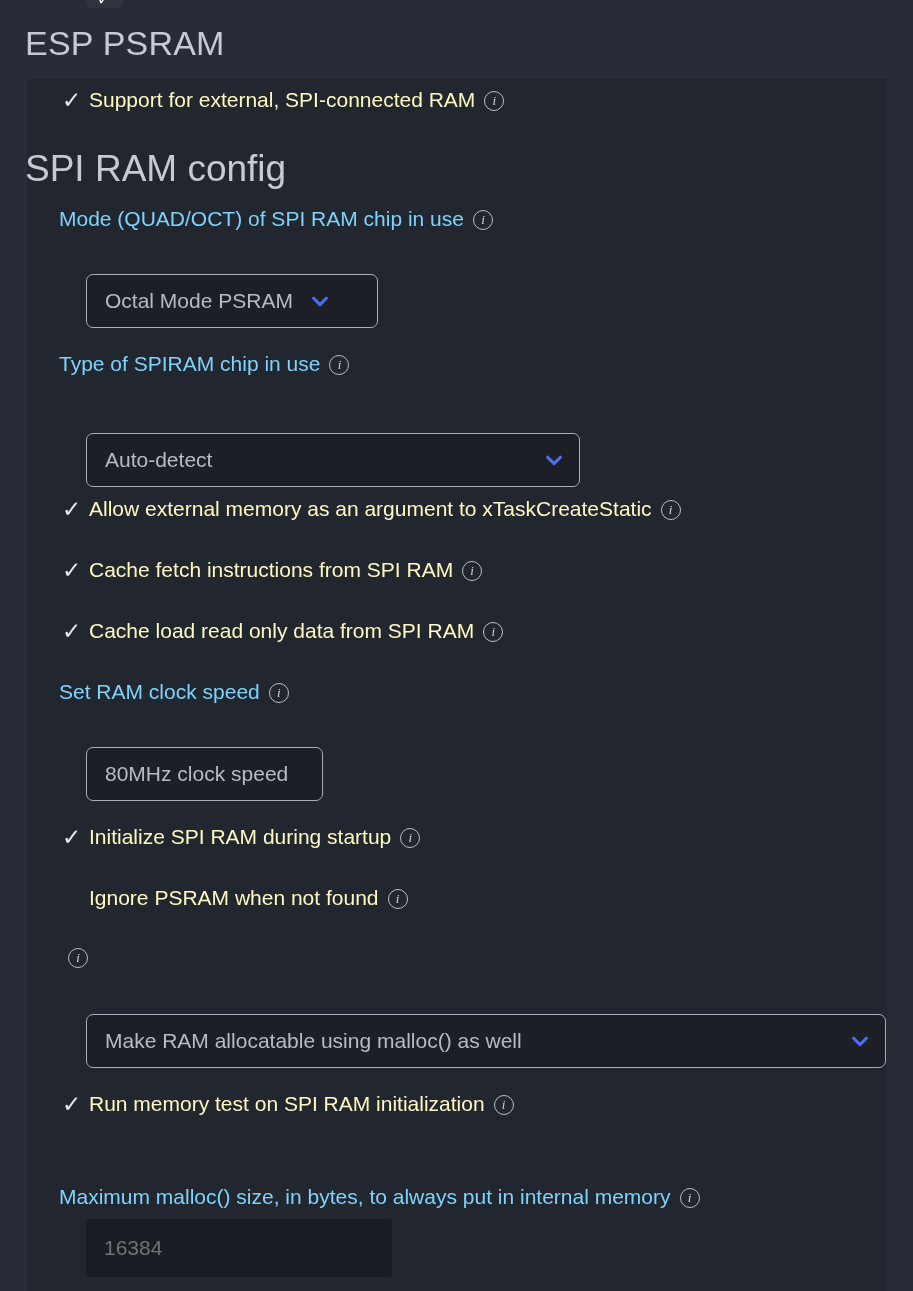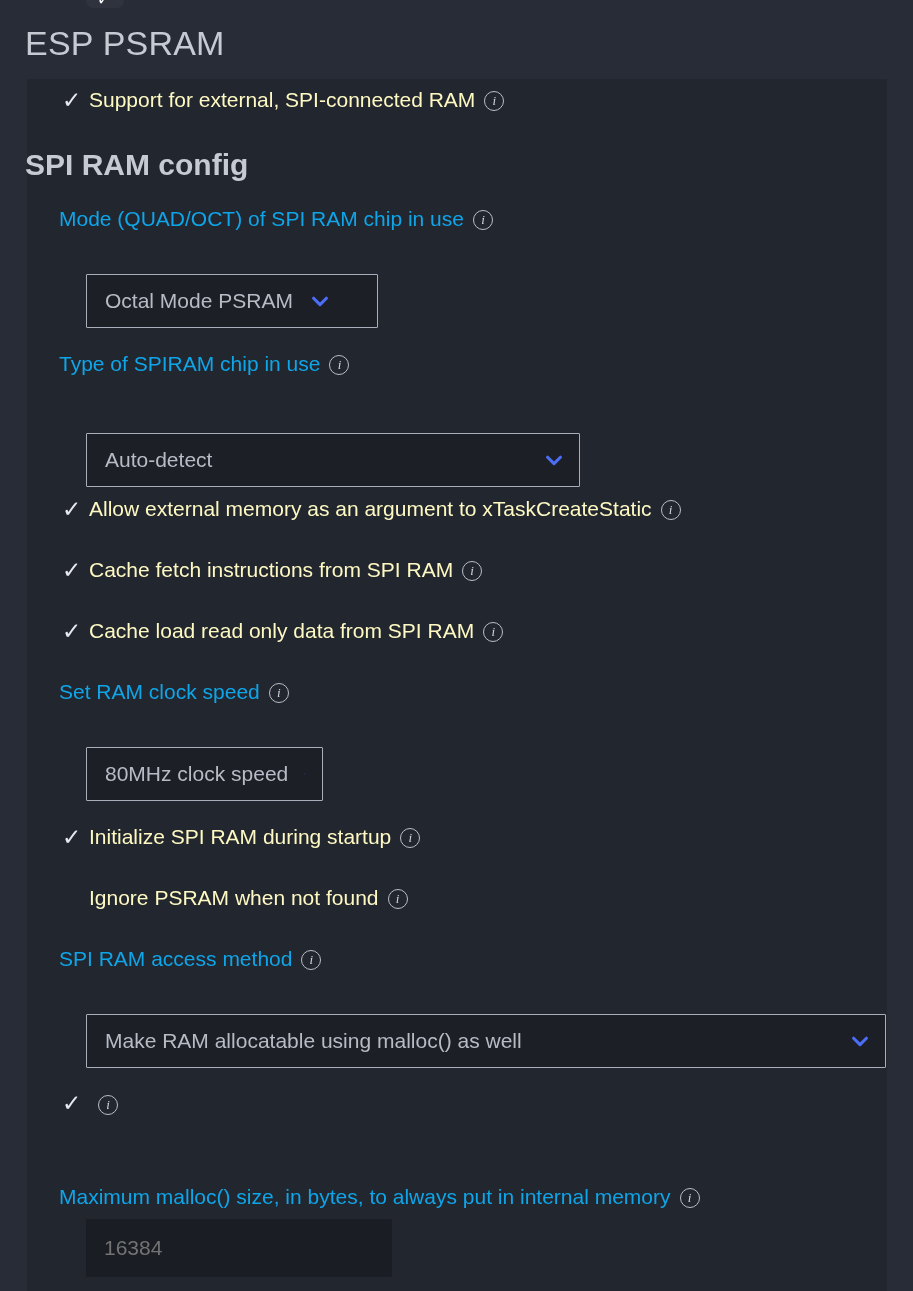--- a/index.html
+++ b/index.html
@@ -56,22 +56,22 @@
     top: 79px;
     width: 860px;
     height: 1212px;
     background: #22262e;
   }
 
   
   .group-heading {
     position: absolute;
     left: 25px;
-    font-size: 30px;
-    font-weight: 700;
+    font-size: 37px;
+    font-weight: 400;
     color: #c6cad2;
     white-space: nowrap;
     z-index: 4;
   }
 
   
   .row {
     position: absolute;
     display: flex;
     align-items: center;
@@ -91,21 +91,21 @@
   }
   .check-row .checkbox-mark.unchecked { color: transparent; }
   .check-row .row-label {
     font-size: 21px;
     color: #fef9c3;
   }
 
   .label-row { left: 59px; }
   .label-row .row-label {
     font-size: 21px;
-    color: #0ea5e9;
+    color: #7dd3fc;
   }
 
   
   .info-icon {
     display: inline-flex;
     align-items: center;
     justify-content: center;
     width: 20px;
     height: 20px;
     border: 1.6px solid #b9bec8;
@@ -123,21 +123,21 @@
   }
   .info-icon span { position: relative; top: -0.5px; }
 
   
   .dropdown {
     position: absolute;
     left: 86px;
     height: 54px;
     background: #1c1f26;
     border: 1.4px solid #a9afba;
-    border-radius: 1px;
+    border-radius: 7px;
     display: flex;
     align-items: center;
     box-sizing: border-box;
     padding: 0 14px 0 18px;
   }
   .dropdown .dd-value {
     font-size: 21px;
     color: #b6bbc5;
     white-space: nowrap;
   }
@@ -268,35 +268,35 @@
 
 <div class="row check-row" style="top:886px;">
   <span class="checkbox-mark unchecked"></span>
   <span class="row-label">Ignore PSRAM when not found</span>
   <span class="info-icon">
       <span>i</span>
     </span>
 </div>
 
 <div class="row label-row" style="top:947px;">
-  <span class="row-label">SPI RAM access method</span>
   <span class="info-icon">
       <span>i</span>
     </span>
 </div>
 
 <div class="dropdown" style="top:1014px;width:800px;gap:8px;">
   <span class="dd-value">Make RAM allocatable using malloc() as well</span>
   <svg class="chev" viewBox="0 0 24 24">
     <path d="M5 9 L12 16 L19 9" fill="none" stroke="#4c6ef5" stroke-width="3.4" stroke-linecap="round" stroke-linejoin="round"></path>
   </svg>
 </div>
 
 <div class="row check-row" style="top:1092px;">
   <span class="checkbox-mark">✓</span>
+  <span class="row-label">Run memory test on SPI RAM initialization</span>
   <span class="info-icon">
       <span>i</span>
     </span>
 </div>
 
 <div class="row label-row" style="top:1153px;margin-top:32px;">
   <span class="row-label">Maximum malloc() size, in bytes, to always put in internal memory</span>
   <span class="info-icon">
       <span>i</span>
     </span>

